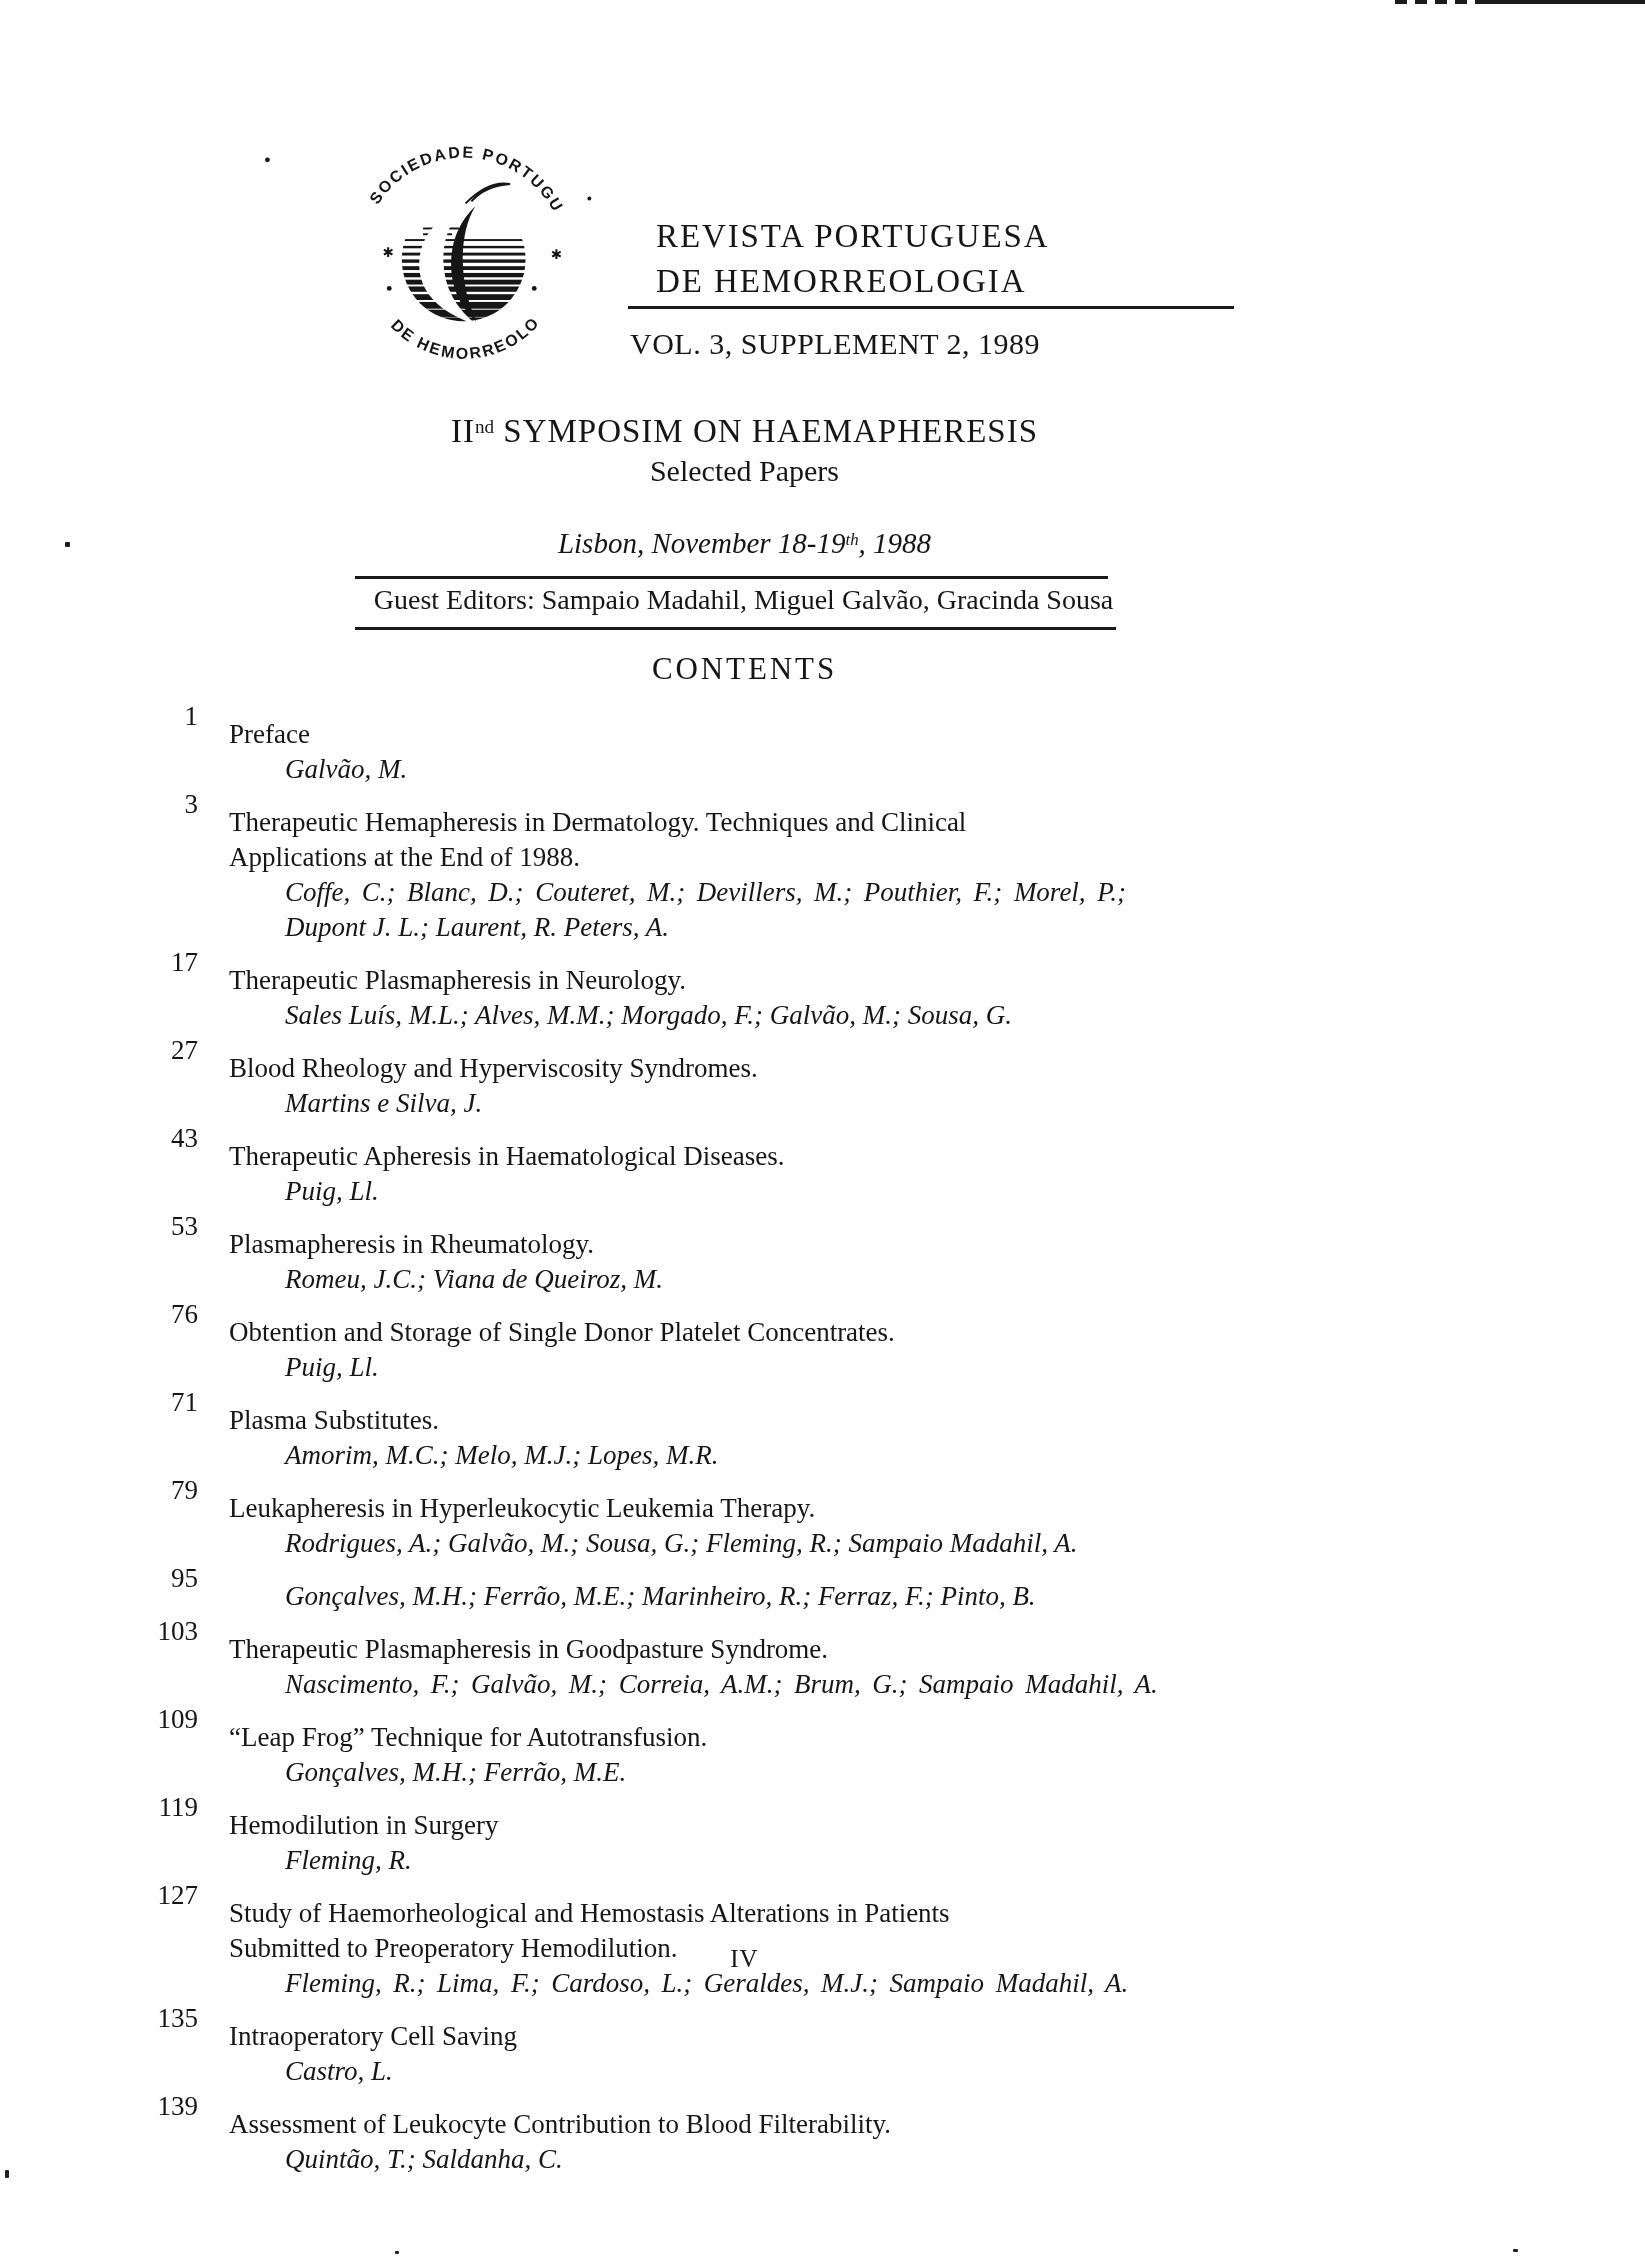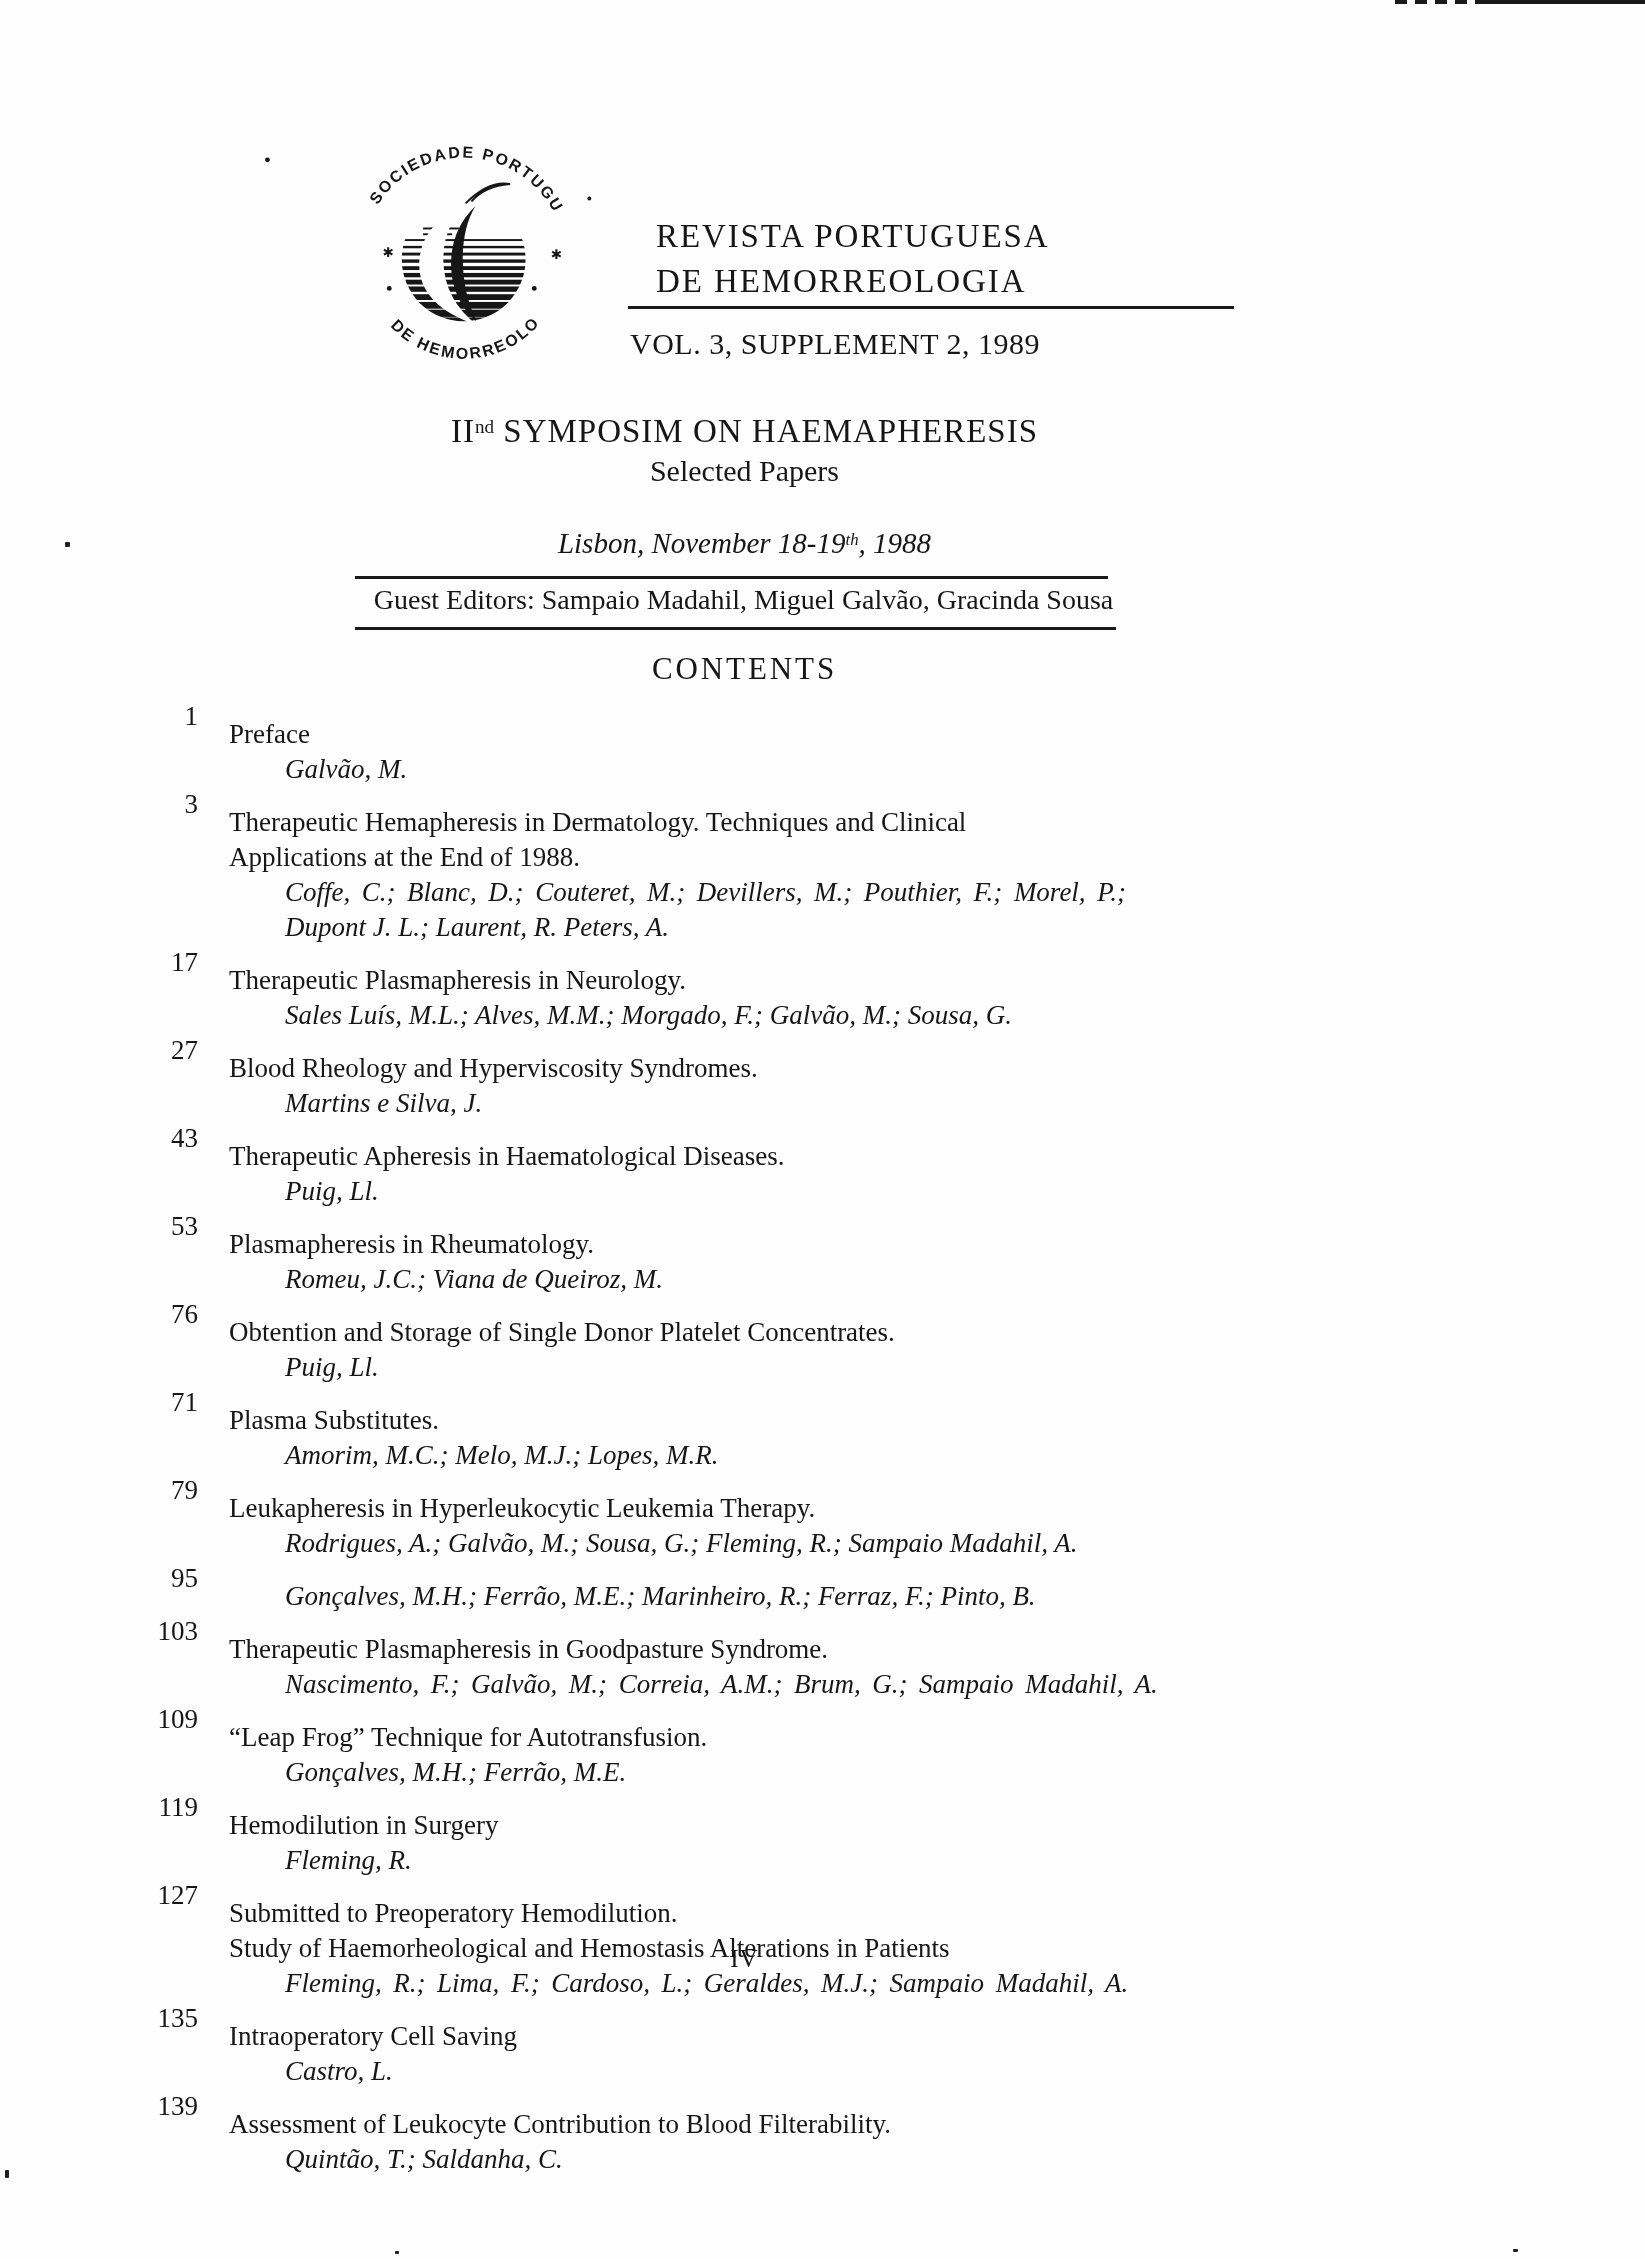--- a/index.html
+++ b/index.html
@@ -195,22 +195,22 @@
       <div class="toc-entry">
         <div class="toc-num">119</div>
         <div class="toc-body">
           <div class="toc-title">Hemodilution in Surgery</div>
           <div class="toc-authors">Fleming, R.</div>
         </div>
       </div>
       <div class="toc-entry">
         <div class="toc-num">127</div>
         <div class="toc-body">
+          <div class="toc-title">Study of Haemorheological and Hemostasis Alterations in Patients</div>
           <div class="toc-title">Submitted to Preoperatory Hemodilution.</div>
-          <div class="toc-title">Study of Haemorheological and Hemostasis Alterations in Patients</div>
           <div class="toc-authors spread">Fleming, R.; Lima, F.; Cardoso, L.; Geraldes, M.J.; Sampaio Madahil, A.</div>
         </div>
       </div>
       <div class="toc-entry">
         <div class="toc-num">135</div>
         <div class="toc-body">
           <div class="toc-title">Intraoperatory Cell Saving</div>
           <div class="toc-authors">Castro, L.</div>
         </div>
       </div>

